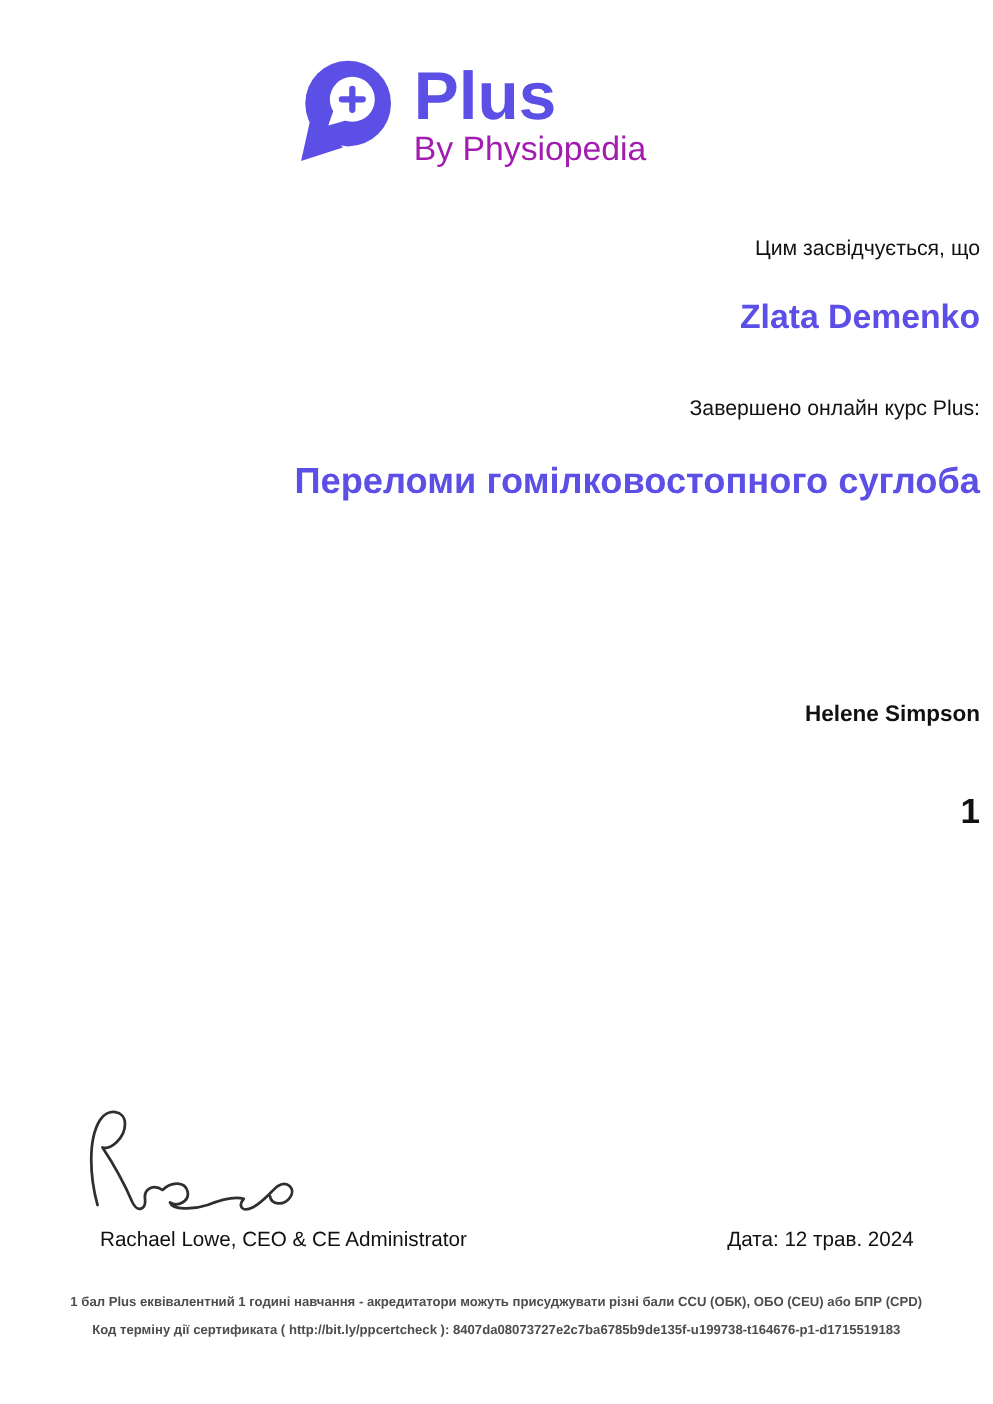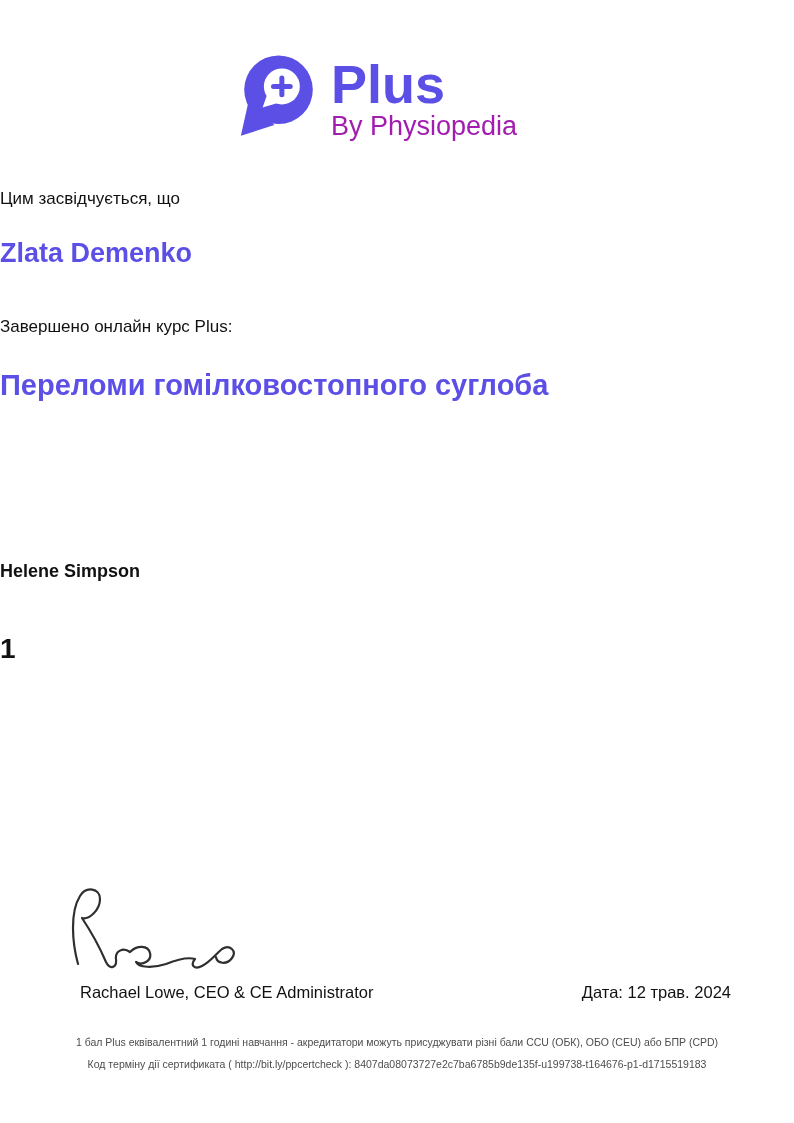--- a/index.html
+++ b/index.html
@@ -8,26 +8,26 @@
   .page {
     position: relative;
     width: 794px;
     height: 1123px;
     margin: 0 auto;
     background: #ffffff;
     overflow: hidden;
     color: #111111;
   }
   .abs { position: absolute; }
-  .centered { left: 0; right: 0; text-align: left; }
+  .centered { left: 0; right: 10px; text-align: right; }
 
   
   .logo-block {
     position: absolute;
-    top: 53px;
+    top: 46px;
     left: 234px;
     display: flex;
     align-items: center;
   }
   .logo-icon { width: 84px; height: 87px; display: block; }
   .logo-text { margin-left: 13px; padding-top: 4px; }
   .brand {
     font-size: 54px;
     font-weight: 600;
     line-height: 1.0;
@@ -69,20 +69,21 @@
   
   .fine-print {
     position: absolute;
     top: 1032px;
     left: 0;
     right: 0;
     text-align: center;
     font-size: 10.5px;
     color: #4d4d4d;
     line-height: 21.5px;
+    font-weight: bold;
   }
 </style>
 </head>
 <body>
 
 <div class="page">
 
   <div class="logo-block">
     <svg class="logo-icon" viewBox="0 0 100 104" aria-hidden="true">
       <circle cx="53" cy="44" r="41" fill="#5b4fe6"></circle>

